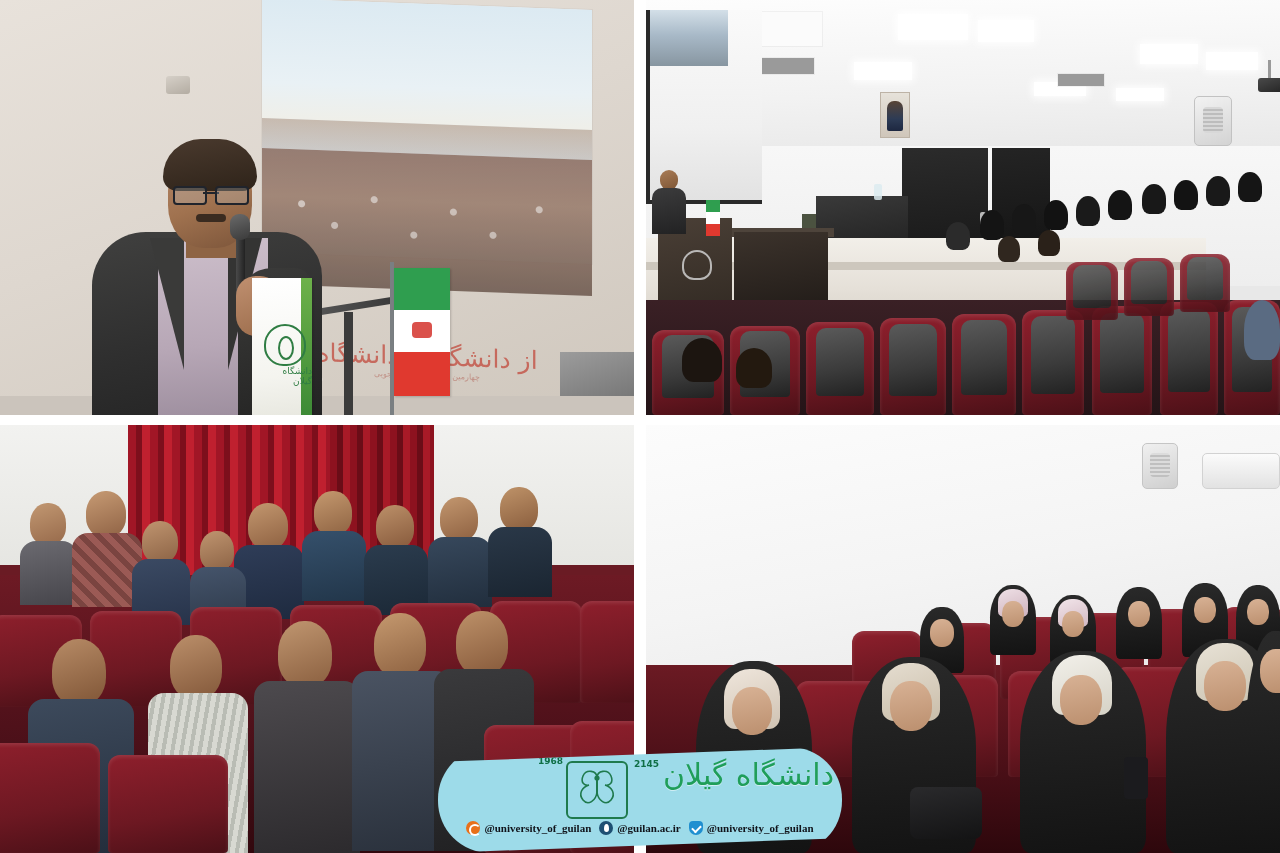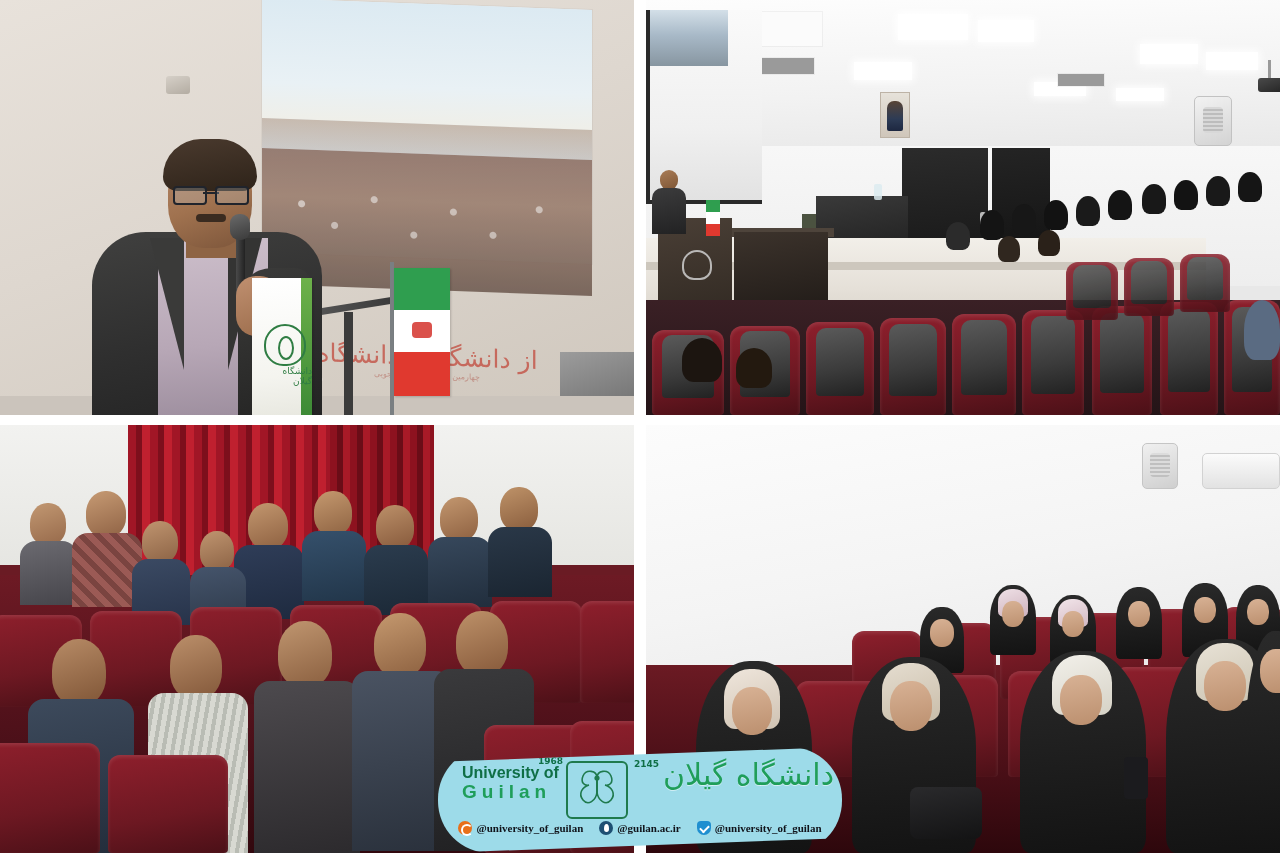--- a/index.html
+++ b/index.html
@@ -207,21 +207,21 @@
       font-family:"DejaVu Sans",sans-serif;}
   .bn-year-r{position:absolute;left:196px;top:6px;font-size:9px;font-weight:bold;color:#0f6f46;
       font-family:"DejaVu Sans",sans-serif;}
   .bn-emblem{position:absolute;left:128px;top:8px;width:58px;height:54px;
       border:2px solid #1f7a4d;border-radius:6px;}
   .bn-emblem svg{position:absolute;left:4px;top:3px;}
   .bn-fa{position:absolute;right:8px;top:4px;width:200px;text-align:right;direction:rtl;
       font-size:30px;color:#1f9e5a;font-family:"DejaVu Sans",sans-serif;
       text-shadow:0 1px 0 rgba(255,255,255,.5);}
   .bn-row2{position:absolute;left:0;top:68px;width:404px;height:26px;
-      display:flex;align-items:center;justify-content:center;gap:16px;}
+      display:flex;align-items:center;justify-content:center;gap:8px;}
   .bn-soc{display:flex;align-items:center;gap:4px;
       font-size:11px;font-weight:bold;color:#10131a;
       font-family:"Liberation Serif",serif;}
   .ic{width:14px;height:14px;border-radius:50%;display:inline-block;position:relative;flex:0 0 auto;}
   .ic.eitaa{background:#e8701a;}
   .ic.eitaa:after{content:"";position:absolute;left:3px;top:3px;width:8px;height:8px;
       border:2px solid #fff;border-radius:50%;border-right-color:transparent;}
   .ic.bale{background:#1d4f73;}
   .ic.bale:after{content:"";position:absolute;left:4.5px;top:3px;width:5px;height:8px;
       background:#fff;border-radius:50% 50% 50% 50%/60% 60% 40% 40%;}
@@ -527,24 +527,20 @@
     <div class="wom" style="left:600px;top:206px;">
       <div class="chador" style="left:0;top:0;width:60px;height:222px;"></div>
       <div class="face" style="left:14px;top:18px;width:34px;height:44px;"></div>
     </div>
   </div>
 
   <div id="banner">
     <div class="inner">
       <div class="bn-row1">
         <div class="bn-year-l">1968</div>
-        <div class="bn-uni">
-          <span class="l1">University of</span>
-          <span class="l2">Guilan</span>
-        </div>
         <div class="bn-emblem">
           <svg width="50" height="48" viewBox="0 0 50 48" aria-hidden="true">
             <g fill="none" stroke="#1f7a4d" stroke-width="1.6">
               <path d="M25 12 C25 4,14 3,11 10 C8 17,13 20,17 19 C10 21,6 28,11 34 C16 40,24 35,25 26 Z"></path>
               <path d="M25 12 C25 4,36 3,39 10 C42 17,37 20,33 19 C40 21,44 28,39 34 C34 40,26 35,25 26 Z"></path>
             </g>
             <circle cx="25" cy="12" r="2.6" fill="#1f7a4d"></circle>
             <path d="M25 14 L25 30" stroke="#1f7a4d" stroke-width="1.4"></path>
           </svg>
         </div>

